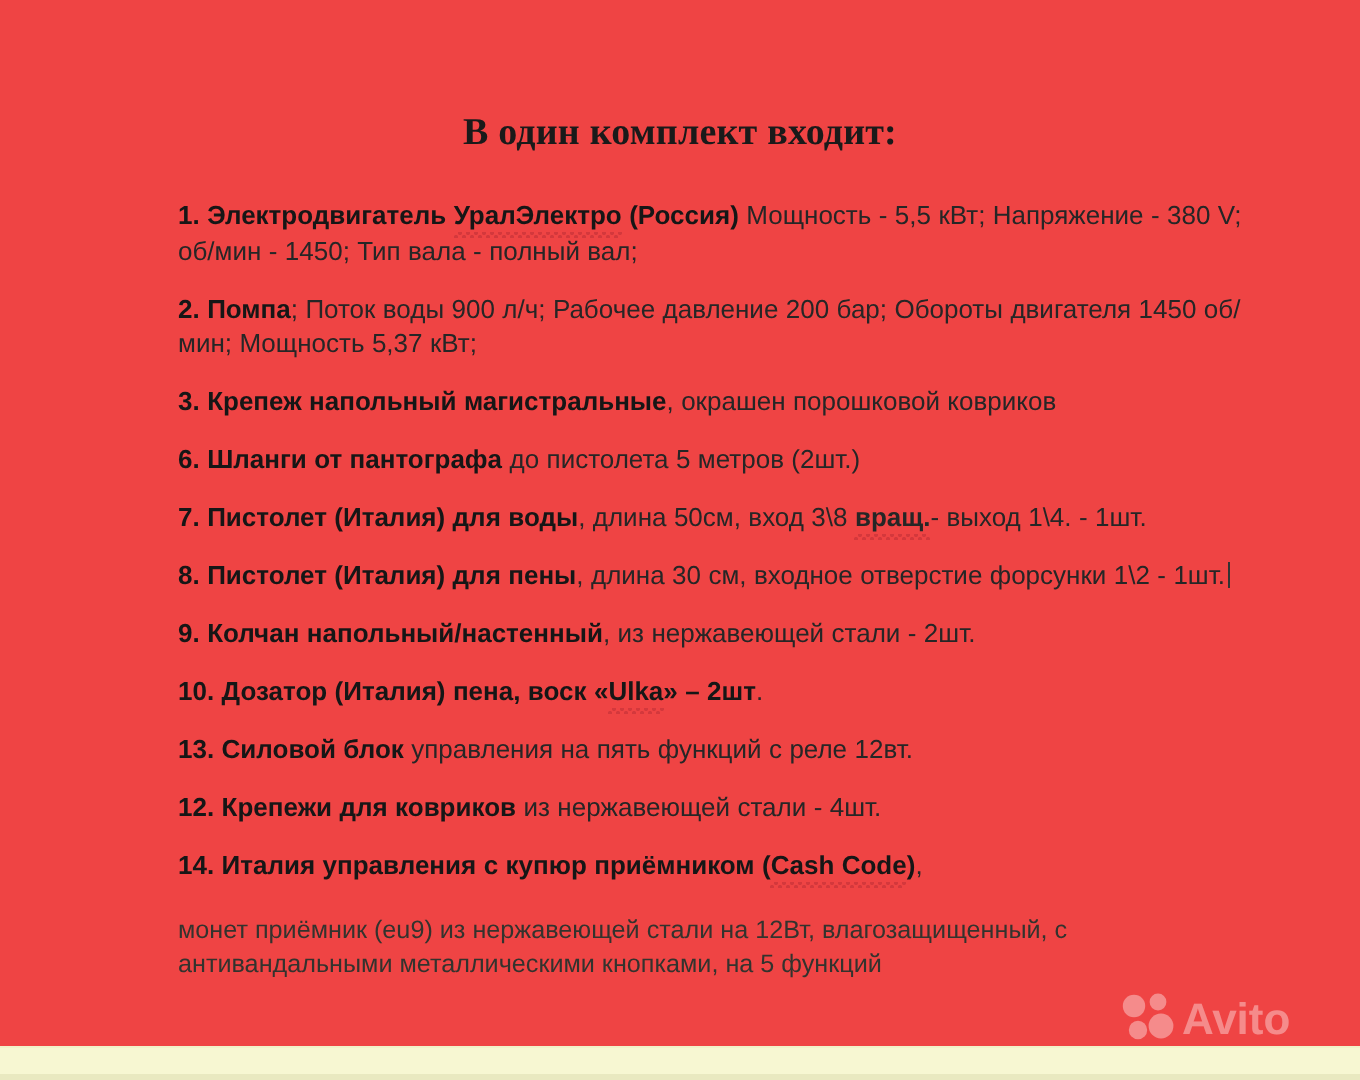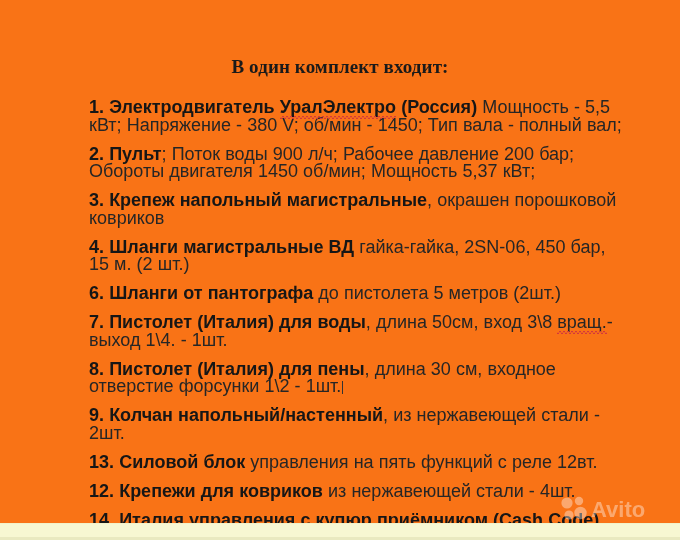--- a/index.html
+++ b/index.html
@@ -12,21 +12,21 @@
     height: 540px;
     overflow: hidden;
     background: #fcfccb;
     font-family: "Liberation Sans", sans-serif;
     position: relative;
   }
 
   .page {
     position: absolute;
     inset: 0;
-    background: #f97316;
+    background: #ef4444;
     box-sizing: border-box;
     padding: 16px;
   }
 
   
   .bottom-band {
     position: absolute;
     left: 0;
     right: 0;
     bottom: 0;
@@ -57,38 +57,39 @@
   }
 
   .body-col {
     position: absolute;
     left: 89px;
     top: 99px;
     width: 533px;
   }
 
   .item {
-    font-size: 18px;
+    font-size: 13px;
     line-height: 17.5px;
     color: #262626;
     margin: 0 0 11.5px 0;
     text-align: left;
     word-spacing: 0.1px;
   }
   .item:last-child { margin-bottom: 0; }
 
   .item b {
     font-weight: bold;
     color: #161616;
   }
 
   
   .sp {
     position: relative;
     display: inline-block;
+    font-weight: bold;
   }
   .sp::after {
     content: "";
     position: absolute;
     left: 0;
     right: 0;
     bottom: -2px;
     height: 3px;
     background-image:
       radial-gradient(circle at 1px 2.4px, #d4383c 0.85px, rgba(212,56,60,0) 1.1px),
@@ -135,48 +136,48 @@
 
   <div class="doc-title">В один комплект входит:</div>
 
   <div class="body-col">
 
     <p class="item">
       <b>1.</b><b>&nbsp;</b><b>Электродвигатель</b><b>&nbsp;</b><b class="sp">УралЭлектро</b><b> (Россия)</b><span> Мощность - 5,5 кВт; Напряжение - 380 V; об/мин - 1450; Тип вала - полный вал;</span>
     </p>
 
     <p class="item">
-      <b>2.</b><b>&nbsp;</b><b>Пульт</b><span>; Поток воды 900 л/ч; Рабочее давление 200 бар; Обороты двигателя 1450 об/мин; Мощность 5,37 кВт;</span>
+      <b>2.</b><b>&nbsp;</b><b>Помпа</b><span>; Поток воды 900 л/ч; Рабочее давление 200 бар; Обороты двигателя 1450 об/мин; Мощность 5,37 кВт;</span>
     </p>
 
     <p class="item">
       <b>3.</b><b>&nbsp;</b><b>Крепеж напольный магистральные</b><span>, окрашен порошковой ковриков</span>
     </p>
 
-    <p class="item">
-      <b>4.</b><b>&nbsp;</b><b>Шланги магистральные ВД</b><span> гайка-гайка, 2SN-06, 450 бар, 15 м. (2 шт.)</span>
-    </p>
 
 
     <p class="item">
       <b>6.</b><b>&nbsp;</b><b>Шланги от пантографа</b><span> до пистолета 5 метров (2шт.)</span>
     </p>
 
     <p class="item">
       <b>7.</b><b>&nbsp;</b><b>Пистолет (Италия) для воды</b><span>, длина 50см, вход 3\8 </span><span class="sp">вращ.</span><span>- выход 1\4. - 1шт.</span>
     </p>
 
     <p class="item">
       <b>8.</b><b>&nbsp;</b><b>Пистолет (Италия) для пены</b><span>, длина 30 см, входное отверстие форсунки 1\2 - 1шт.</span><span class="caret"></span>
     </p>
 
     <p class="item">
       <b>9.</b><b>&nbsp;</b><b>Колчан напольный/настенный</b><span>, из нержавеющей стали - 2шт.</span>
     </p>
 
+    <p class="item">
+      <b>10.</b><b>&nbsp;</b><b>Дозатор (Италия) пена, воск «</b><b class="sp">Ulka</b><b>» – 2шт</b><span>.</span>
+    </p>
 
     <p class="item">
       <b>13.</b><b>&nbsp;</b><b>Силовой блок</b><span> управления на пять функций с реле 12вт.</span>
     </p>
 
     <p class="item">
       <b>12.</b><b>&nbsp;</b><b>Крепежи для ковриков</b><span> из нержавеющей стали - 4шт.</span>
     </p>
 
     <p class="item">

